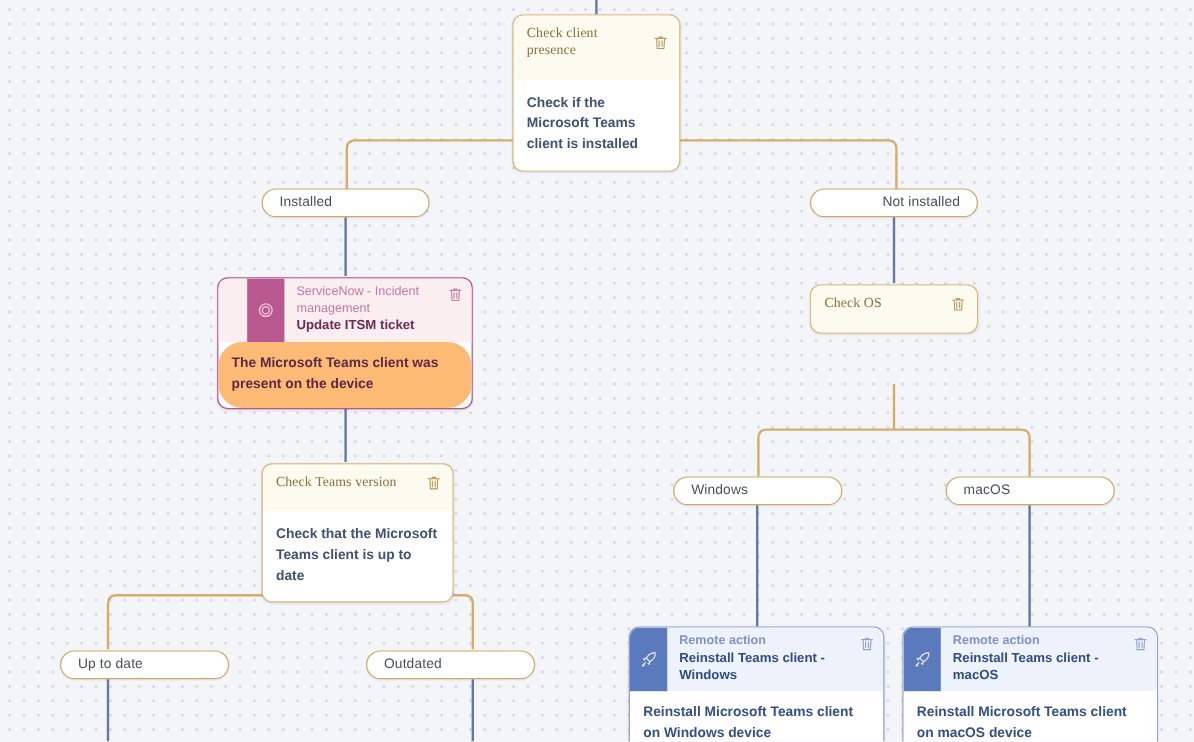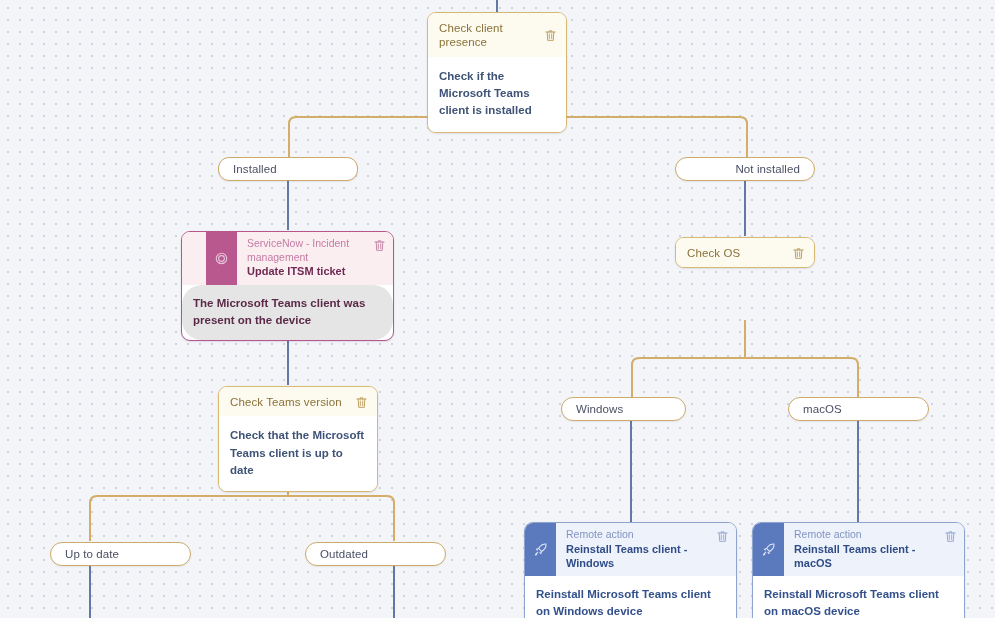--- a/index.html
+++ b/index.html
@@ -44,25 +44,26 @@
     box-shadow: 0 1px 2px rgba(40,48,80,.10), 0 0 0 0.5px rgba(0,0,0,.02);
   }
 
   
   .node.decision {
     border: 1px solid #d9b871;
     background: #ffffff;
   }
   .node.decision .node-head {
     background: #fdfaef;
-    padding: 8px 10px 7px 11px;
+    padding: 8px 10px 17px 11px;
     display: flex;
     align-items: center;
     justify-content: space-between;
     gap: 6px;
+    font-family: Liberation Serif, serif;
   }
   .node.decision .node-title {
     font-size: 11.5px;
     color: #8a7238;
     font-weight: 400;
     line-height: 1.25;
     letter-spacing: .1px;
   }
   .node.decision .node-body {
     padding: 11px 11px 12px 11px;
@@ -109,21 +110,21 @@
     line-height: 1.3;
     color: #6e2a52;
     font-weight: 700;
   }
   .node.snow .node-body {
     padding: 10px 11px 11px 11px;
     font-size: 11.5px;
     line-height: 1.5;
     color: #5b2a49;
     font-weight: 700;
-    background: #e5e5e5;
+    background: #fdba74;
     border-radius: 20px;
   }
   .node.snow .trash-wrap { padding: 7px 8px 0 0; }
 
   
   .node.action {
     border: 1px solid #8fa3cf;
     background: #ffffff;
   }
   .node.action .node-head {
@@ -142,21 +143,21 @@
   }
   .node.action .head-text {
     flex: 1 1 auto;
     padding: 5px 8px 6px 10px;
     min-width: 0;
   }
   .node.action .node-sub {
     font-size: 10.5px;
     line-height: 1.3;
     color: #8194c0;
-    font-weight: 400;
+    font-weight: 700;
   }
   .node.action .node-title {
     font-size: 11px;
     line-height: 1.3;
     color: #2f4c86;
     font-weight: 700;
   }
   .node.action .node-body {
     padding: 10px 11px 11px 11px;
     font-size: 11.5px;
@@ -241,21 +242,21 @@
       <span class="node-title">Check client presence</span>
       <span>
         <svg class="trash gold" viewBox="0 0 12 14" aria-hidden="true">
           <path d="M1 3.2h10M4.6 3.2V1.9h2.8v1.3M2.4 3.2l.55 9.1h6.1l.55-9.1M4.7 5.3v5M7.3 5.3v5" fill="none" stroke="currentColor" stroke-width="1" stroke-linecap="round"></path>
         </svg>
       </span>
     </div>
     <div class="node-body">Check if the Microsoft Teams client is installed</div>
   </div>
 
-  <div class="pill" style="left:218px; top:157px; width:140px;border-radius:11px;">
+  <div class="pill" style="left:218px; top:157px; width:140px;">
     <span>Installed</span>
   </div>
 
   <div class="pill" style="left:675px; top:157px; width:140px;justify-content:flex-end;">
     <span>Not installed</span>
   </div>
 
   <div class="node snow" style="left:181px; top:231px; width:213px;">
     <div class="node-head">
       <div class="icon-block">
@@ -294,21 +295,21 @@
       <span class="node-title">Check Teams version</span>
       <span>
         <svg class="trash gold" viewBox="0 0 12 14" aria-hidden="true">
           <path d="M1 3.2h10M4.6 3.2V1.9h2.8v1.3M2.4 3.2l.55 9.1h6.1l.55-9.1M4.7 5.3v5M7.3 5.3v5" fill="none" stroke="currentColor" stroke-width="1" stroke-linecap="round"></path>
         </svg>
       </span>
     </div>
     <div class="node-body">Check that the Microsoft Teams client is up to date</div>
   </div>
 
-  <div class="pill" style="left:561px; top:397px; width:125px;">
+  <div class="pill" style="left:561px; top:397px; width:141px;">
     <span>Windows</span>
   </div>
 
   <div class="pill" style="left:788px; top:397px; width:141px;">
     <span>macOS</span>
   </div>
 
   <div class="pill" style="left:20px; top:542px; width:141px;margin-left:30px;">
     <span>Up to date</span>
   </div>

